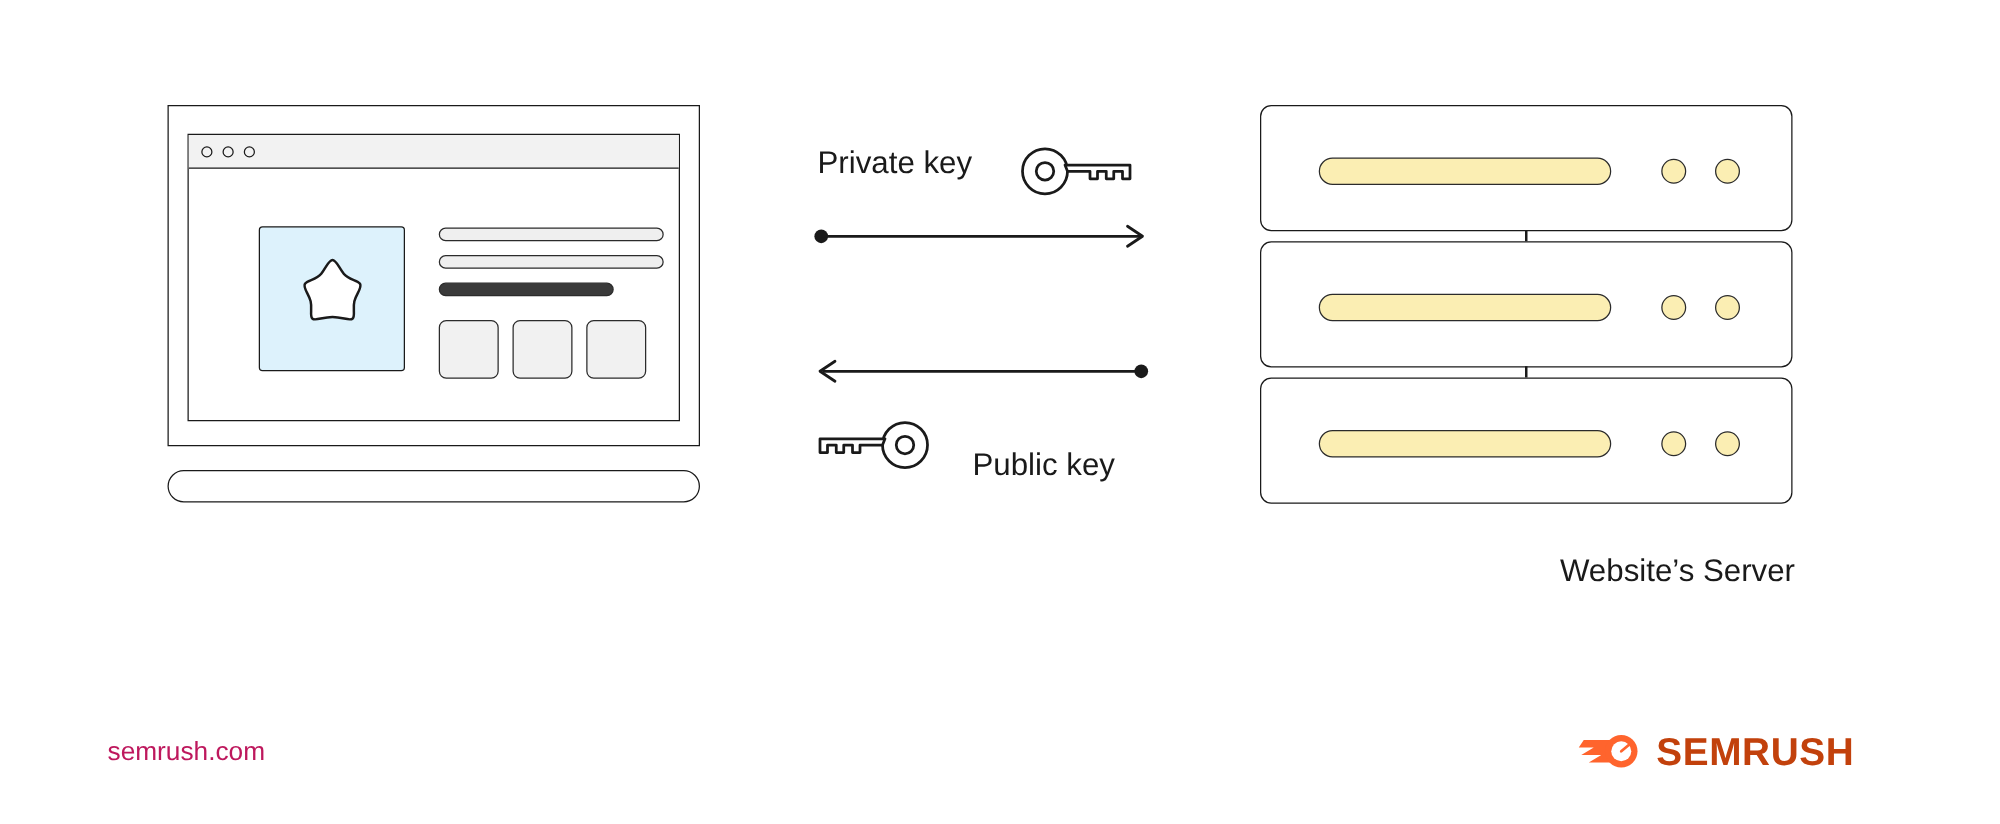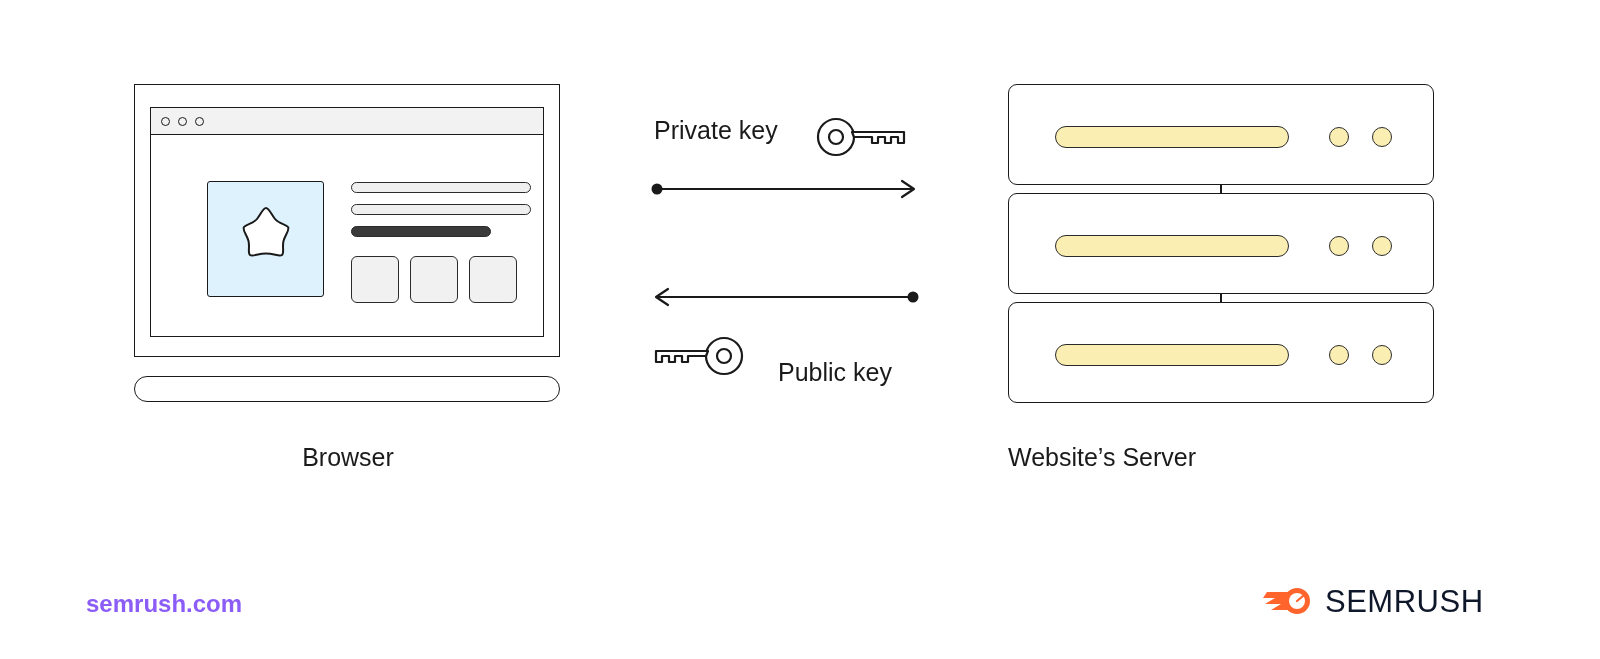--- a/index.html
+++ b/index.html
@@ -125,21 +125,21 @@
     box-sizing: border-box;
     background: #ffffff;
   }
   .caption {
     position: absolute;
     font-size: 25px;
     color: #1a1a1a;
     white-space: nowrap;
   }
   .caption-browser { left: 134px; top: 443px; width: 428px; text-align: center; }
-  .caption-server  { left: 1008px; top: 443px; width: 428px; text-align: left; }
+  .caption-server  { left: 1008px; top: 443px; width: 428px; text-align: right; }
 
   
   .center-block {
     position: absolute;
     left: 640px;
     top: 100px;
     width: 290px;
     height: 280px;
     text-align: center;
   }
@@ -210,37 +210,36 @@
     box-sizing: border-box;
   }
   .led-a { left: 320px; }
   .led-b { left: 363px; }
 
   
   .footer-url {
     position: absolute;
     left: 86px;
     top: 590px;
-    font-size: 24px;
-    color: #8b5cf6;
-    font-weight: bold;
+    font-size: 21px;
+    color: #be185d;
   }
   .brand {
     position: absolute;
     left: 1261px;
     top: 583px;
     display: flex;
     align-items: center;
     gap: 10px;
   }
   .brand-word {
     font-size: 31px;
-    font-weight: normal;
+    font-weight: bold;
     letter-spacing: 0.5px;
-    color: #0f172a;
+    color: #c2410c;
     line-height: 1;
   }
 </style>
 </head>
 <body>
 
 <div class="stage">
 
   <div class="browser-block">
 
@@ -271,21 +270,20 @@
           <div class="card"></div>
           <div class="card"></div>
         </div>
 
       </div>
     </div>
 
     <div class="laptop-base"></div>
   </div>
 
-  <div class="caption caption-browser">Browser</div>
 
   <div class="center-block">
 
     <div class="key-label label-private">Private key</div>
 
     <svg class="key-icon key-private" width="96" height="48" viewBox="0 0 96 48">
       <path d="M24 6 A18 18 0 1 0 24 42 A18 18 0 1 0 24 6 Z M24 17 A7 7 0 1 1 24 31 A7 7 0 1 1 24 17 Z" fill="#ffffff" stroke="#1a1a1a" stroke-width="2.2" fill-rule="evenodd"></path>
       <path d="M40 19 L92 19 L92 30 L86 30 L86 24 L79 24 L79 30 L73 30 L73 24 L66 24 L66 30 L60 30 L60 24 L42 24 Z" fill="#ffffff" stroke="#1a1a1a" stroke-width="2.2" stroke-linejoin="round"></path>
     </svg>
 

